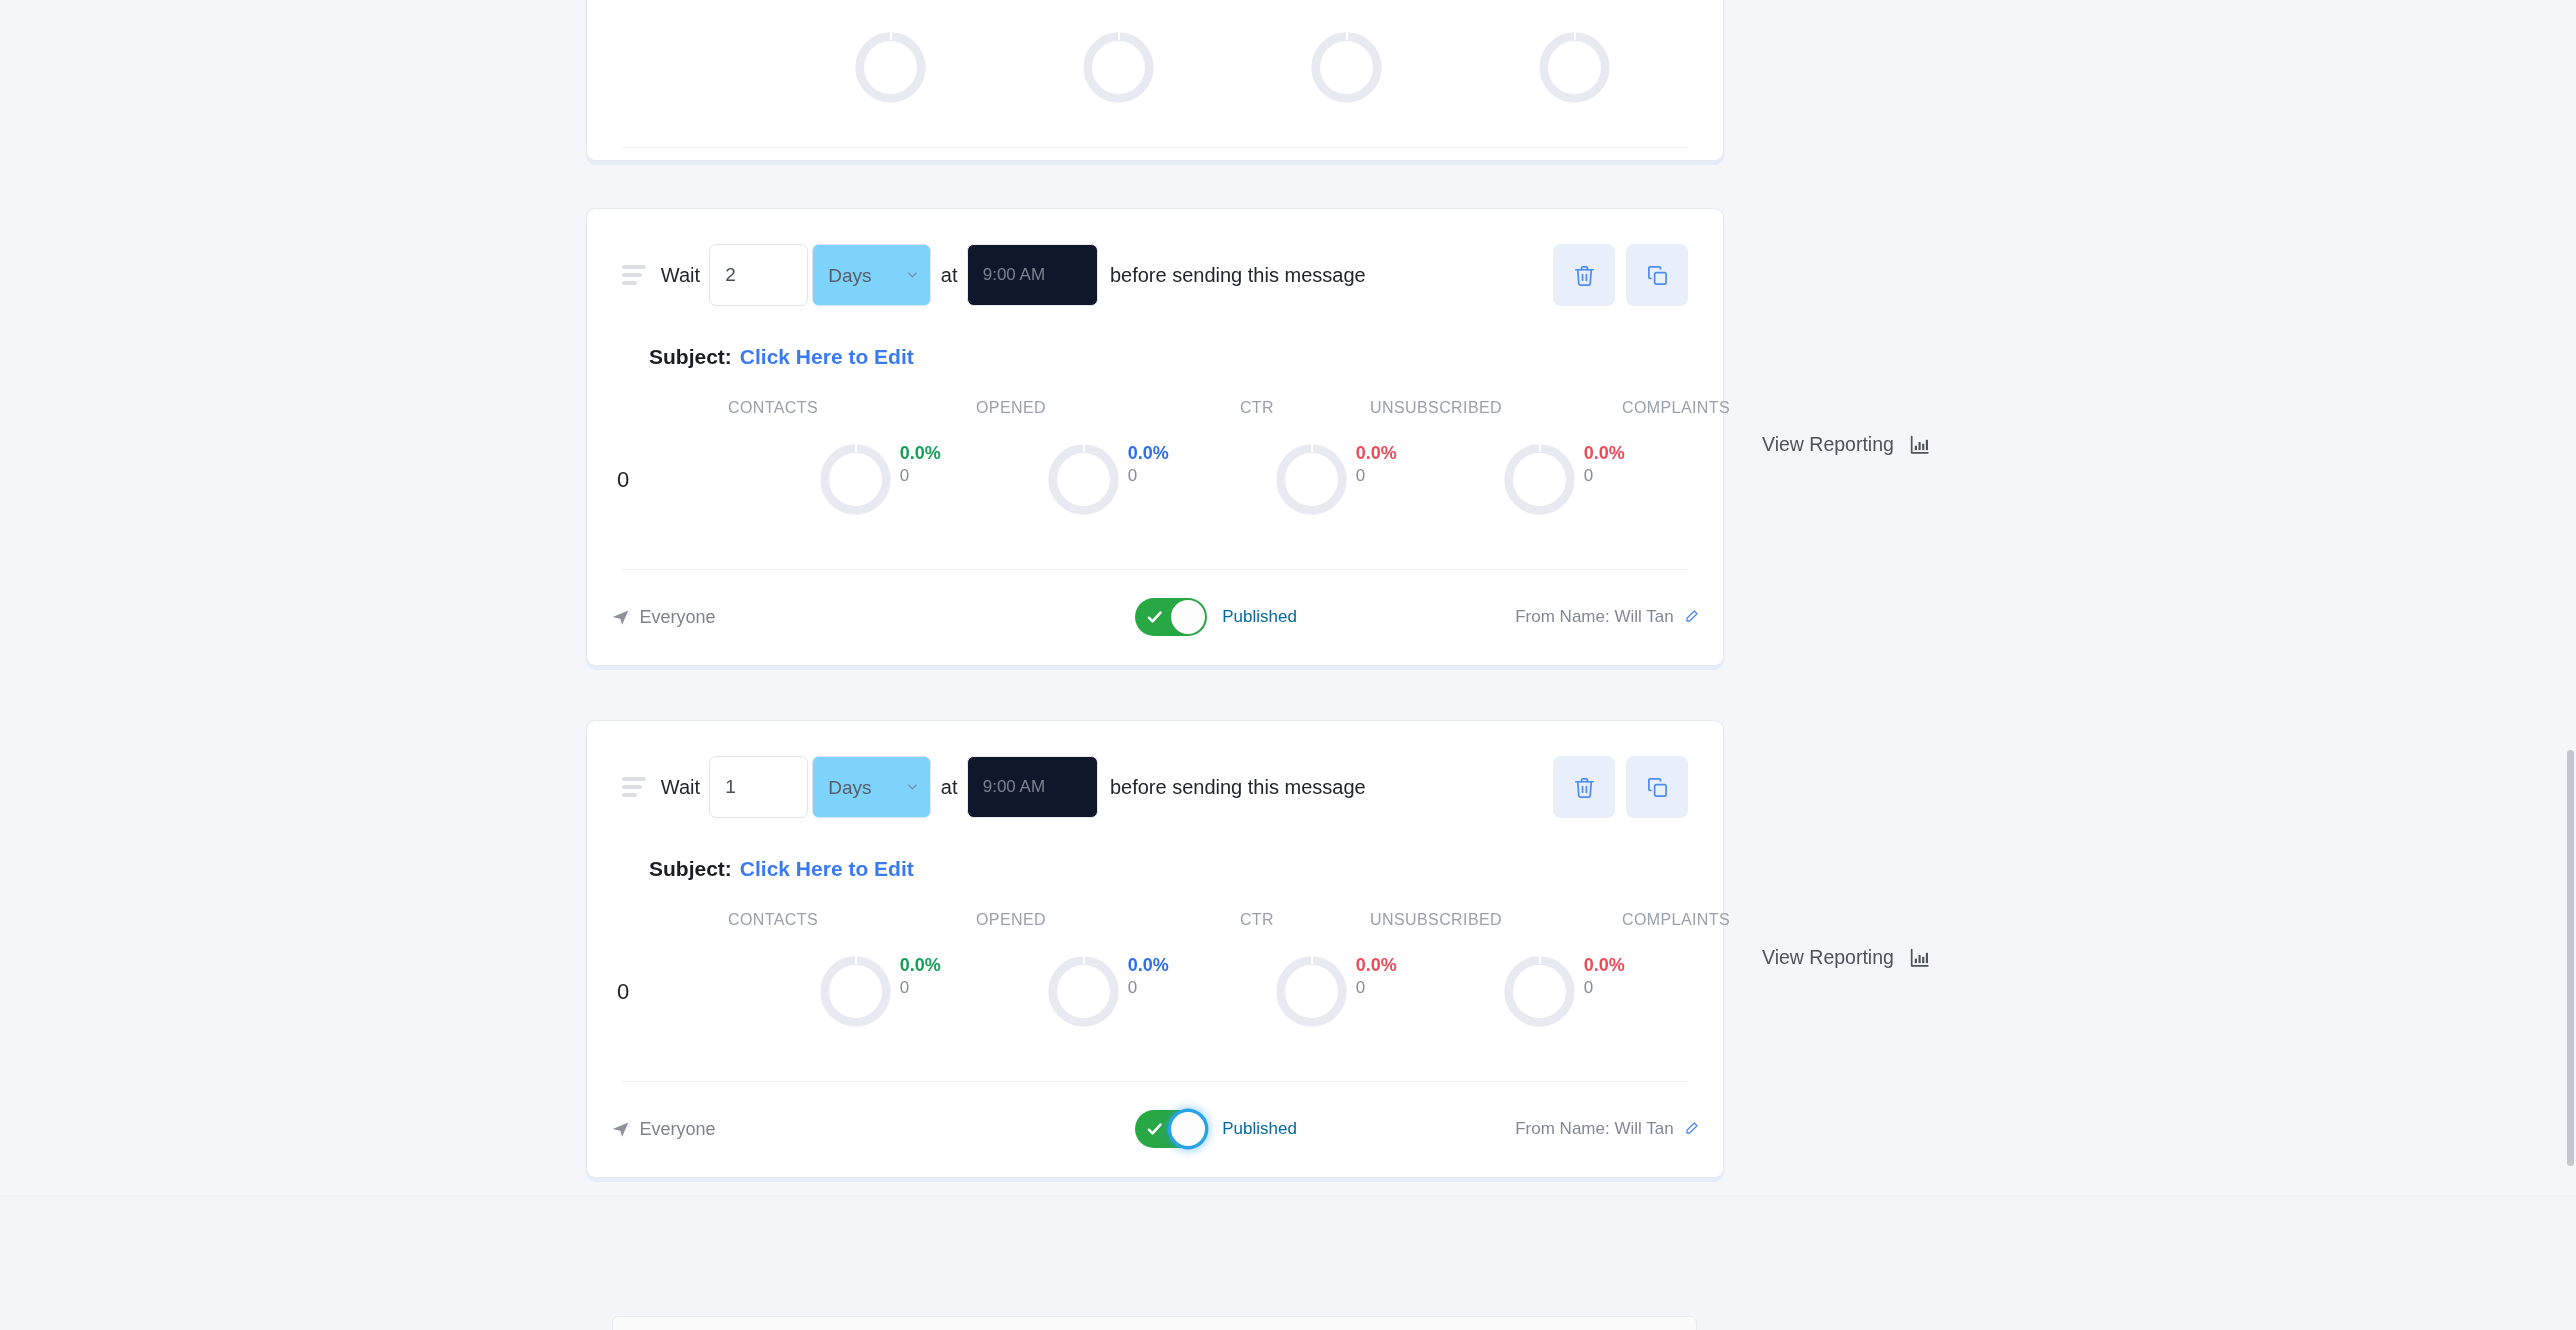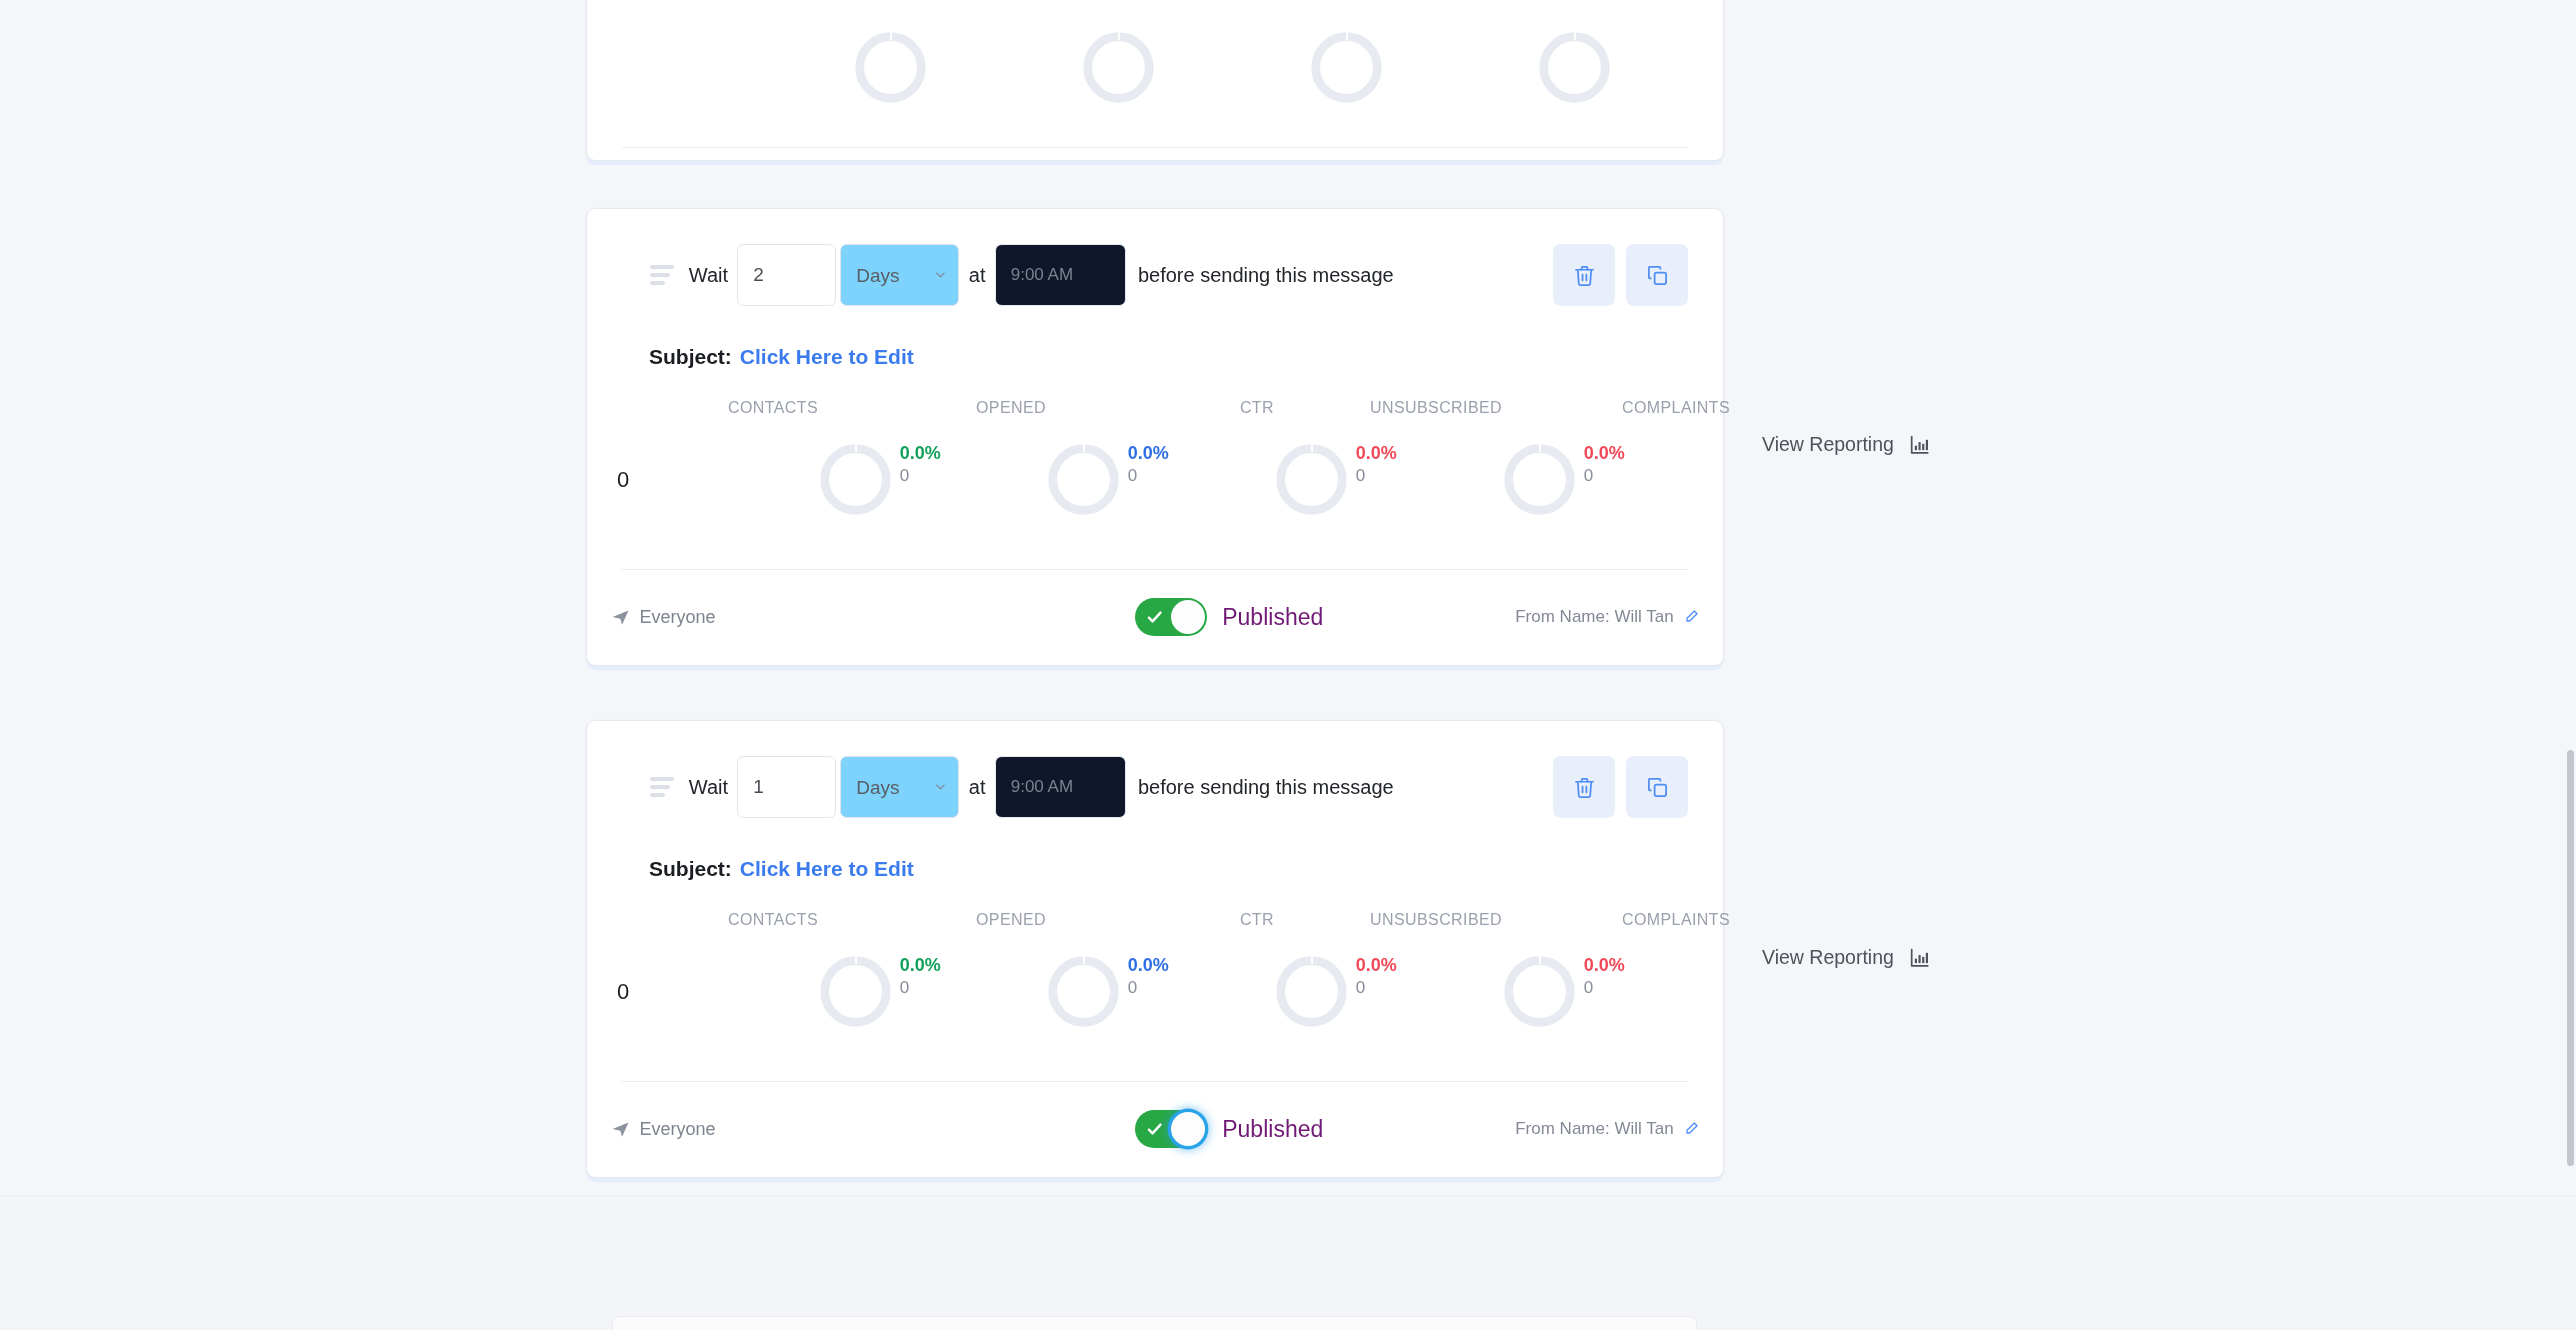--- a/index.html
+++ b/index.html
@@ -82,21 +82,20 @@
     height: 134px;
     background: #f3f5f9;
   }
 
   
   .card-head {
     display: flex;
     align-items: center;
     padding: 35px 35px 0 35px;
     min-height: 78px;
-    margin-left: 28px;
   }
 
   .drag-handle {
     width: 24px;
     display: flex;
     flex-direction: column;
     gap: 4.7px;
     flex: 0 0 auto;
     margin-right: 14.8px;
     cursor: grab;
@@ -328,22 +327,22 @@
     top: 2px;
     width: 34px;
     height: 34px;
     border-radius: 50%;
     background: #fdfdfd;
   }
   .toggle.focused .knob {
     box-shadow: 0 0 0 3.4px #29a3e8, 0 0 9.4px 4px rgba(41,163,232,.55);
   }
   .publish-label {
-    font-size: 23px;
-    color: #701a75;
+    font-size: 17px;
+    color: #0369a1;
   }
 
   .from-name {
     margin-left: auto;
     display: flex;
     align-items: center;
     gap: 9.4px;
     font-size: 17px;
     color: #828995;
   }

